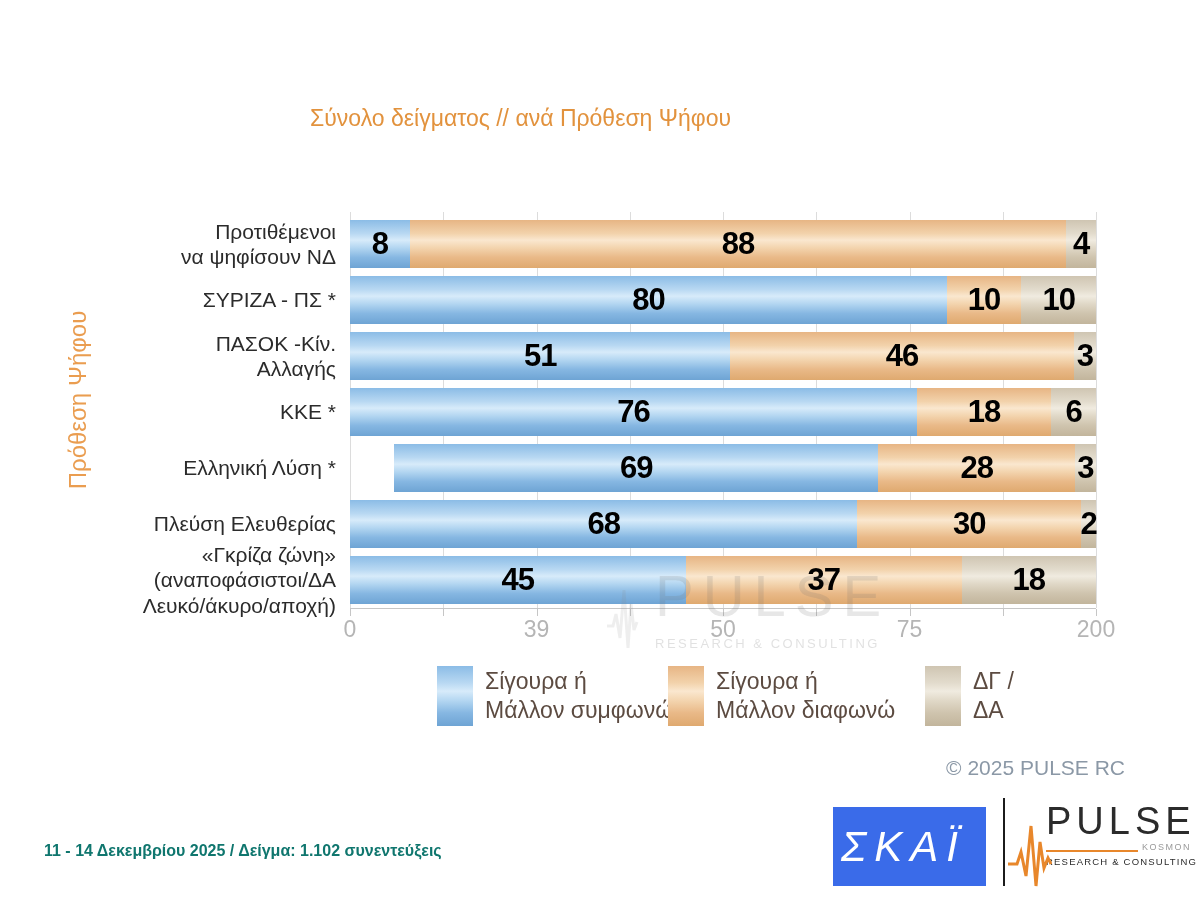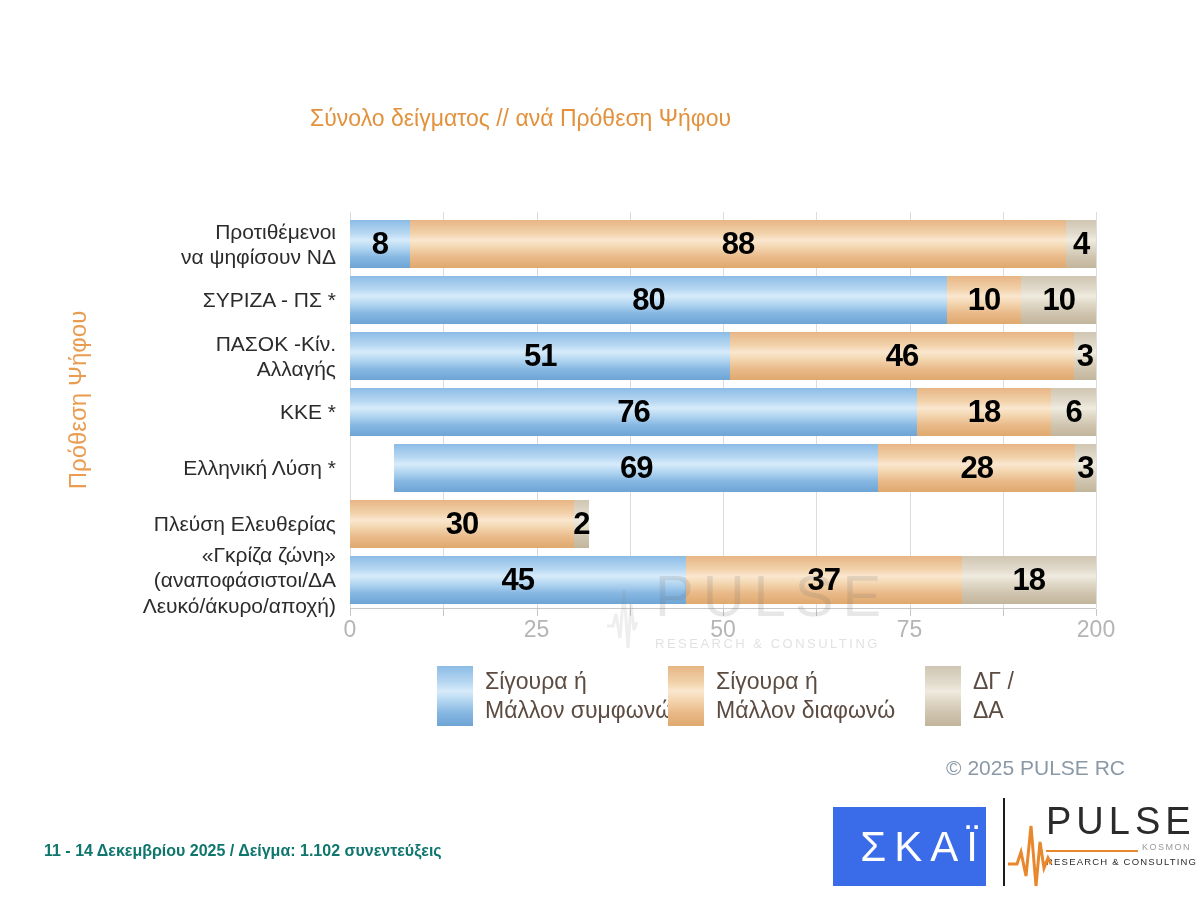--- a/index.html
+++ b/index.html
@@ -50,21 +50,21 @@
   .legend-item:nth-child(2){left:668px;}
   .legend-item:nth-child(3){left:925px;}
   .legend-swatch{width:36px;height:60px;flex:none;}
   .legend-label{font-size:23px;color:#5c4b41;line-height:1.25;white-space:pre-line;}
 
   
   .copyright{position:absolute;top:756px;right:75px;font-size:21px;color:#8b98a6;}
   .footer-note{position:absolute;left:44px;top:842px;font-size:16px;font-weight:bold;color:#0f766e;}
 
   .skai-logo{position:absolute;left:833px;top:807px;width:153px;height:79px;background:#3A6BE9;
-             display:flex;align-items:center;justify-content:flex-end;}
+             display:flex;align-items:center;justify-content:flex-start;font-style:italic;}
   .skai-text{color:#fff;font-size:42px;letter-spacing:8px;padding-left:8px;line-height:1;}
 
   .logo-divider{position:absolute;left:1003px;top:798px;width:2px;height:88px;background:#1b1b1b;}
 
   .pulse-logo{position:absolute;left:1010px;top:802px;width:190px;}
   .pulse-wave{position:absolute;left:-4px;top:12px;}
   .pulse-texts{margin-left:36px;}
   .pulse-name{font-size:38px;letter-spacing:5px;color:#2b2b2b;line-height:1;}
   .pulse-line-row{display:flex;align-items:flex-end;margin-top:2px;width:145px;}
   .pulse-line{flex:1;height:2px;background:#E8872B;}
@@ -97,21 +97,21 @@
         <div class="gridline" style="left: 62.5%;"></div>
         <div class="tick" style="left: 62.5%;"></div>
         <div class="gridline" style="left: 75%;"></div>
         <div class="tick" style="left: 75%;"></div>
         <div class="gridline" style="left: 87.5%;"></div>
         <div class="tick" style="left: 87.5%;"></div>
         <div class="gridline" style="left: 100%;"></div>
         <div class="tick" style="left: 100%;"></div>
         <div class="axis-line"></div>
         <div class="tick-label" style="left: 0%;">0</div>
-        <div class="tick-label" style="left: 25%;">25</div>
+        <div class="tick-label" style="left: 25%;">39</div>
         <div class="tick-label" style="left: 50%;">50</div>
         <div class="tick-label" style="left: 75%;">75</div>
         <div class="tick-label" style="left: 100%;">200</div>
       </div>
     <div class="rows" id="rows">
         <div class="row">
           <div class="cat-label">Προτιθέμενοι
 να ψηφίσουν ΝΔ</div>
           <div class="track">
             <div class="seg seg-agree" style="width: 8%;">
@@ -178,20 +178,23 @@
               <span class="seg-val">28</span>
             </div>
             <div class="seg seg-dk" style="width: 3%;">
               <span class="seg-val">3</span>
             </div>
           </div>
         </div>
         <div class="row">
           <div class="cat-label">Πλεύση Ελευθερίας</div>
           <div class="track">
+            <div class="seg seg-agree" style="width: 68%;">
+              <span class="seg-val">68</span>
+            </div>
             <div class="seg seg-disagree" style="width: 30%;">
               <span class="seg-val">30</span>
             </div>
             <div class="seg seg-dk" style="width: 2%;">
               <span class="seg-val">2</span>
             </div>
           </div>
         </div>
         <div class="row">
           <div class="cat-label">«Γκρίζα ζώνη»

